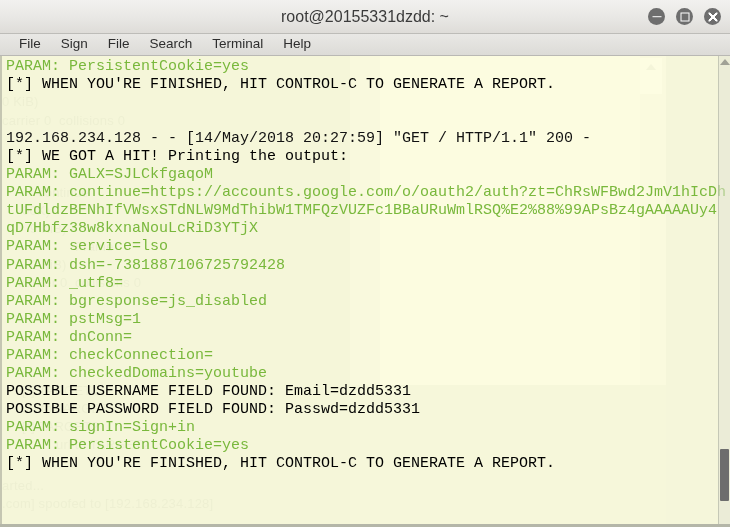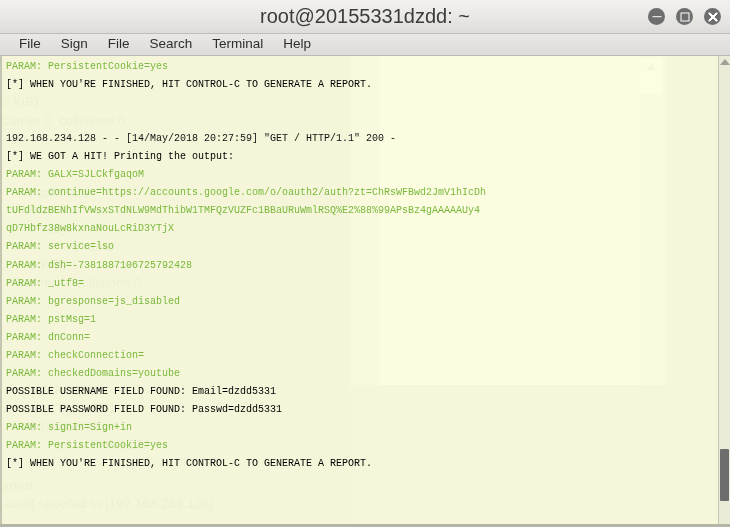--- a/index.html
+++ b/index.html
@@ -72,21 +72,21 @@
   #titlebar {
     position: relative;
     height: 33px;
     background: linear-gradient(to bottom, #f2f1ef 0%, #e8e7e4 55%, #dedcd8 100%);
     border-bottom: 1px solid #bdbcb8;
     display: flex;
     align-items: center;
     justify-content: center;
   }
   #window-title {
-    font-size: 20px;
+    font-size: 16px;
     color: #3b3b3b;
     font-weight: normal;
   }
   #winbuttons {
     position: absolute;
     right: 9px;
     top: 0;
     height: 33px;
     display: flex;
     align-items: center;
@@ -143,21 +143,21 @@
     border-left: 2px solid rgba(150,150,140,.5);
     background: rgba(255,255,224,0.80);
     overflow: hidden;
   }
   #term-text {
     position: absolute;
     left: 4px;
     top: 2px;
     right: 0;
     font-family: "Liberation Mono", "DejaVu Sans Mono", monospace;
-    font-size: 10px;
+    font-size: 15px;
     line-height: 18.05px;
     white-space: pre;
     letter-spacing: 0px;
   }
   .ln { display: block; height: 18.05px; }
   .green { color: #79b83c; }
   .red   { color: #000000; }
   .black { color: #121212; }
 
   

